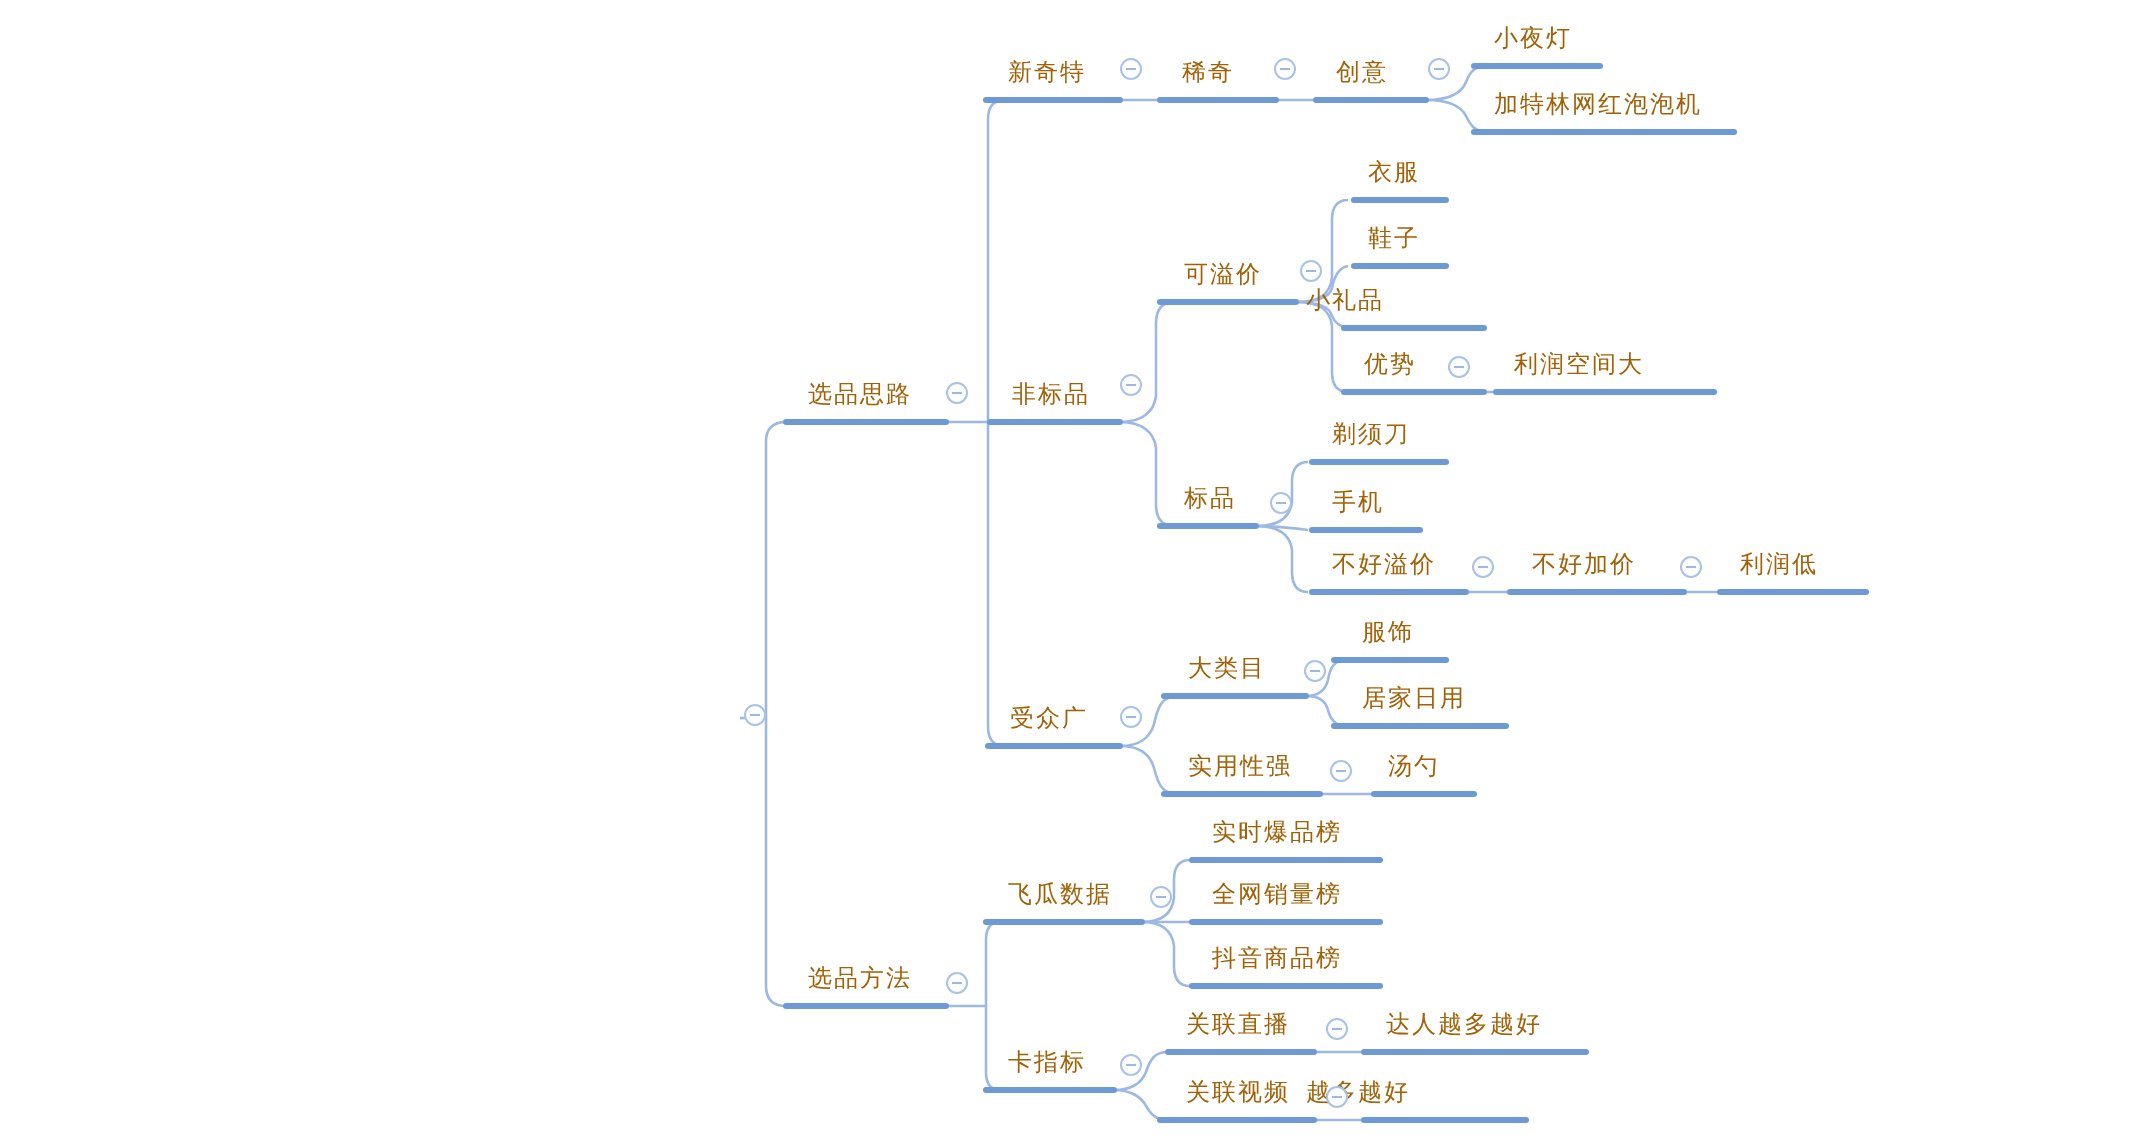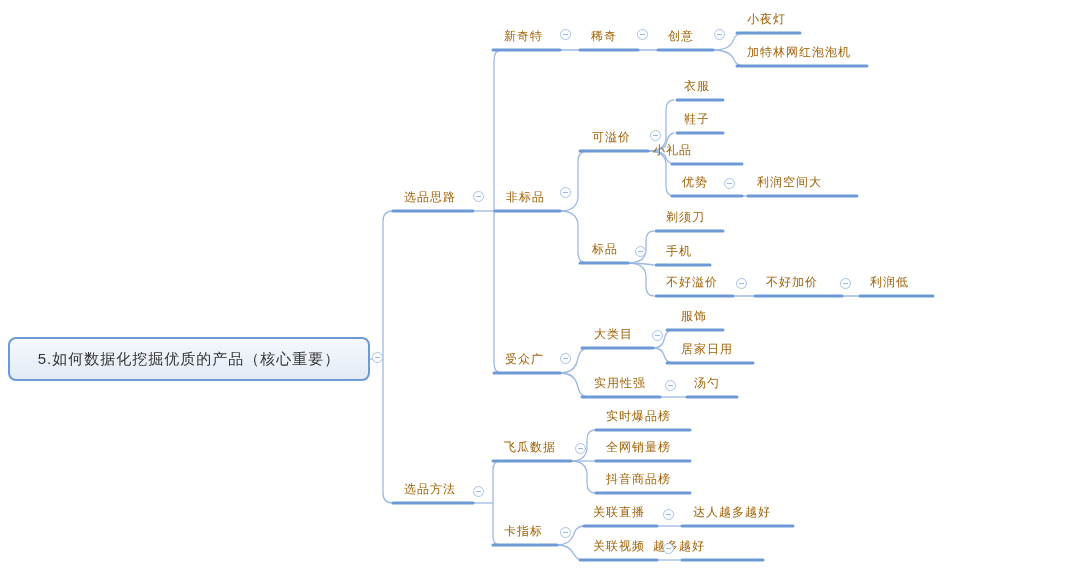--- a/index.html
+++ b/index.html
@@ -117,23 +117,20 @@
       <line x1="596" y1="461" x2="690" y2="461"></line>
       <line x1="596" y1="493" x2="690" y2="493"></line>
       <line x1="493" y1="545" x2="557" y2="545"></line>
       <line x1="584" y1="526" x2="657" y2="526"></line>
       <line x1="682" y1="526" x2="793" y2="526"></line>
       <line x1="580" y1="560" x2="657" y2="560"></line>
       <line x1="682" y1="560" x2="763" y2="560"></line>
     </g>
   </svg>
 
-  <div class="root">
-    <span>5.如何数据化挖掘优质的产品（核心重要）</span>
-  </div>
 
   <div class="node" style="left:404px;top:190px">选品思路</div>
   <div class="node" style="left:404px;top:482px">选品方法</div>
 
   <div class="node" style="left:504px;top:29px">新奇特</div>
   <div class="node" style="left:591px;top:29px">稀奇</div>
   <div class="node" style="left:668px;top:29px">创意</div>
   <div class="node" style="left:747px;top:12px">小夜灯</div>
   <div class="node" style="left:747px;top:45px">加特林网红泡泡机</div>
 

